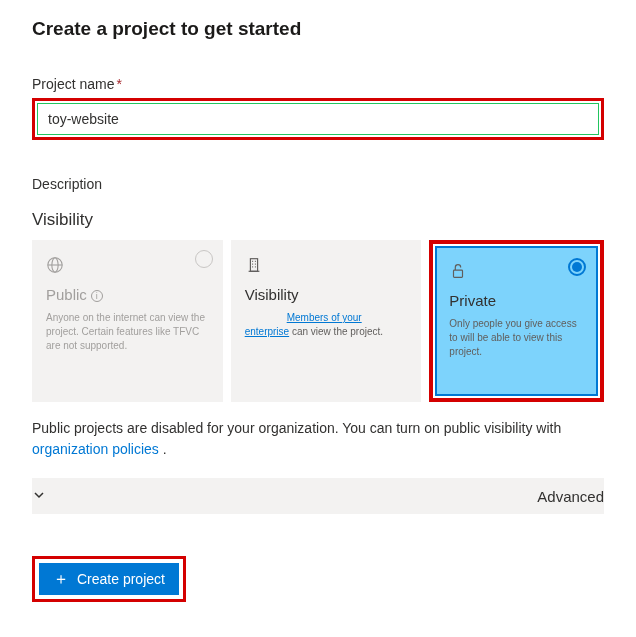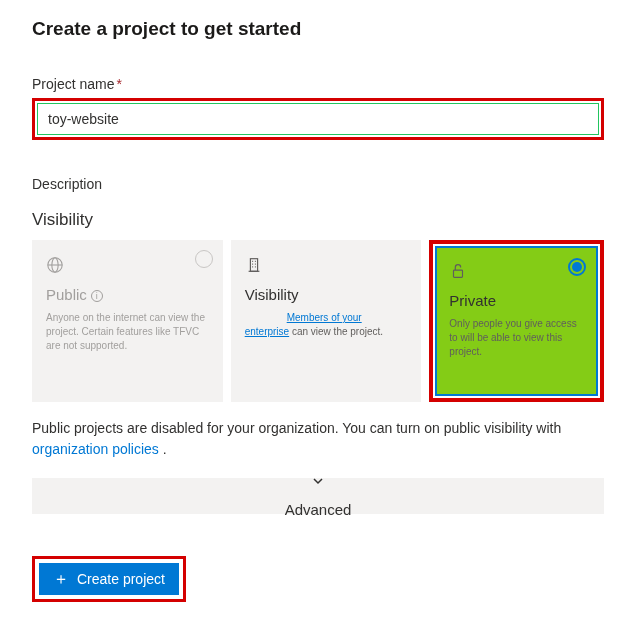--- a/index.html
+++ b/index.html
@@ -58,21 +58,21 @@
       margin-bottom: 16px;
     }
     .card {
       flex: 1;
       background: #f3f2f1;
       padding: 14px 14px 16px 14px;
       position: relative;
       min-height: 150px;
     }
     .card.selected {
-      background: #84cc16;
+      background: #7dd3fc;
       border: 2px solid #0078d4;
       padding: 12px 12px 14px 12px;
     }
     .card.disabled .card-title,
     .card.disabled .card-desc { color: #a19f9d; }
     .card.disabled svg { stroke: #a19f9d; }
     .card-icon { height: 22px; display: flex; align-items: center; }
     .radio {
       position: absolute;
       top: 10px; right: 10px;
@@ -113,27 +113,26 @@
       color: #323130;
       line-height: 1.5;
       margin-bottom: 18px;
     }
     .notice a { color: #0078d4; text-decoration: none; }
     .advanced-bar {
       background: #f3f2f1;
       height: 36px;
       display: flex;
       align-items: center;
-      justify-content: center;
+      justify-content: space-between;
       gap: 10px;
       font-size: 15px;
       color: #323130;
       cursor: pointer;
       margin-bottom: 42px;
-      flex-direction: column;
     }
     .btn-row { }
     .btn-primary {
       background: #0078d4;
       color: #fff;
       border: none;
       font-size: 14px;
       padding: 8px 14px;
       display: inline-flex;
       align-items: center;

